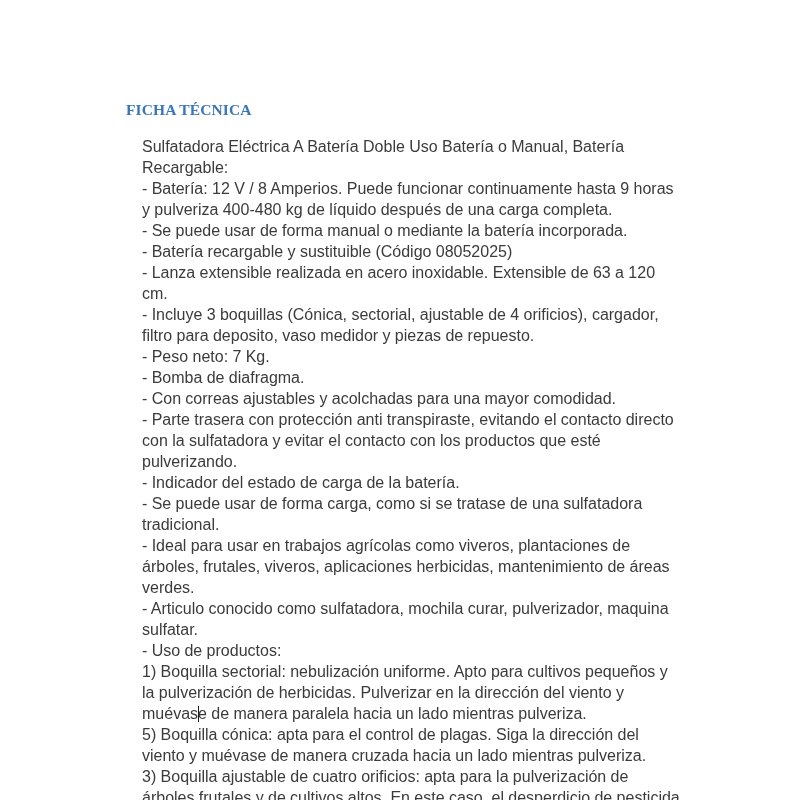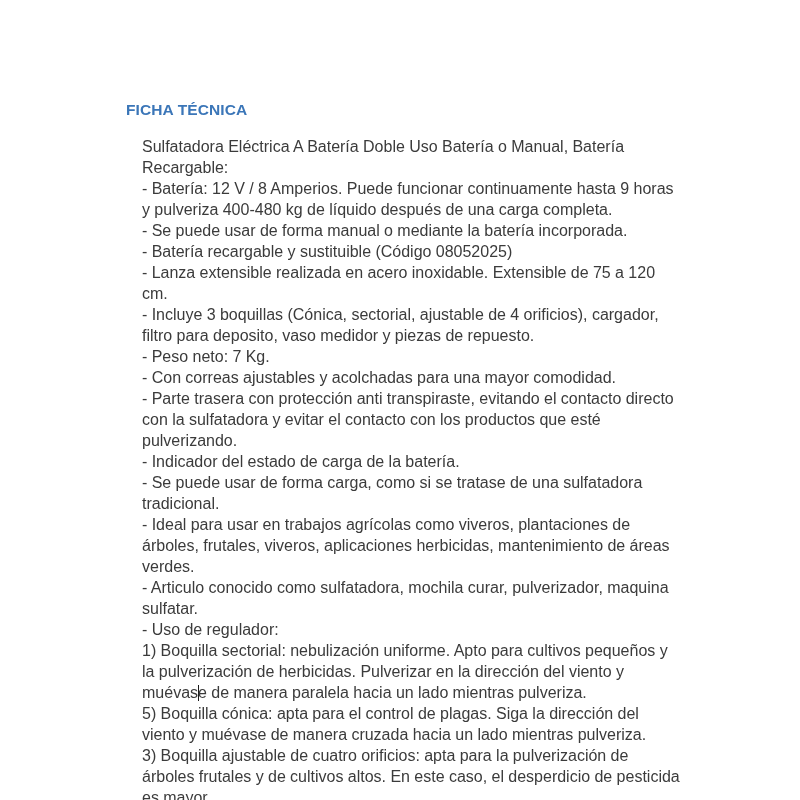--- a/index.html
+++ b/index.html
@@ -65,37 +65,38 @@
     margin: 0 -1px 0 0;
   }
 </style>
 </head>
 <body style="background: rgb(255, 255, 255);">
 
 <div id="page" style="background: rgb(255, 255, 255);">
 
   <div id="spec-block">
 
-    <h1 class="spec-title" style="color: rgb(59, 118, 184);">FICHA TÉCNICA</h1>
+    <h1 class="spec-title" style="color: rgb(59, 118, 184); font-family: Liberation Serif, serif;">FICHA TÉCNICA</h1>
 
     <div class="spec-body" style="color: rgb(59, 59, 59);">
       <span class="spec-line">Sulfatadora Eléctrica A Batería Doble Uso Batería o Manual, Batería Recargable:</span>
       <span class="spec-line">- Batería: 12 V / 8 Amperios. Puede funcionar continuamente hasta 9 horas y pulveriza 400-480 kg de líquido después de una carga completa.</span>
       <span class="spec-line">- Se puede usar de forma manual o mediante la batería incorporada.</span>
       <span class="spec-line">- Batería recargable y sustituible (Código 08052025)</span>
-      <span class="spec-line">- Lanza extensible realizada en acero inoxidable. Extensible de 75 a 120 cm.</span>
+      <span class="spec-line">- Lanza extensible realizada en acero inoxidable. Extensible de 63 a 120 cm.</span>
       <span class="spec-line">- Incluye 3 boquillas (Cónica, sectorial, ajustable de 4 orificios), cargador, filtro para deposito, vaso medidor y piezas de repuesto.</span>
       <span class="spec-line">- Peso neto: 7 Kg.</span>
+      <span class="spec-line">- Bomba de diafragma.</span>
       <span class="spec-line">- Con correas ajustables y acolchadas para una mayor comodidad.</span>
       <span class="spec-line">- Parte trasera con protección anti transpiraste, evitando el contacto directo con la sulfatadora y evitar el contacto con los productos que esté pulverizando.</span>
       <span class="spec-line">- Indicador del estado de carga de la batería.</span>
       <span class="spec-line">- Se puede usar de forma carga, como si se tratase de una sulfatadora tradicional.</span>
       <span class="spec-line">- Ideal para usar en trabajos agrícolas como viveros, plantaciones de árboles, frutales, viveros, aplicaciones herbicidas, mantenimiento de áreas verdes.</span>
       <span class="spec-line">- Articulo conocido como sulfatadora, mochila curar, pulverizador, maquina sulfatar.</span>
-      <span class="spec-line">- Uso de regulador:</span>
+      <span class="spec-line">- Uso de productos:</span>
       <span class="spec-line"><span>1) Boquilla sectorial: nebulización uniforme. Apto para cultivos pequeños y la pulverización de herbicidas. Pulverizar en la dirección del viento y muévas<span class="text-caret"></span>e de manera paralela hacia un lado mientras pulveriza.</span></span>
       <span class="spec-line">5) Boquilla cónica: apta para el control de plagas. Siga la dirección del viento y muévase de manera cruzada hacia un lado mientras pulveriza.</span>
       <span class="spec-line">3) Boquilla ajustable de cuatro orificios: apta para la pulverización de árboles frutales y de cultivos altos. En este caso, el desperdicio de pesticida es mayor.</span>
     </div>
 
   </div>
 
 </div>
 
 </body></html>

